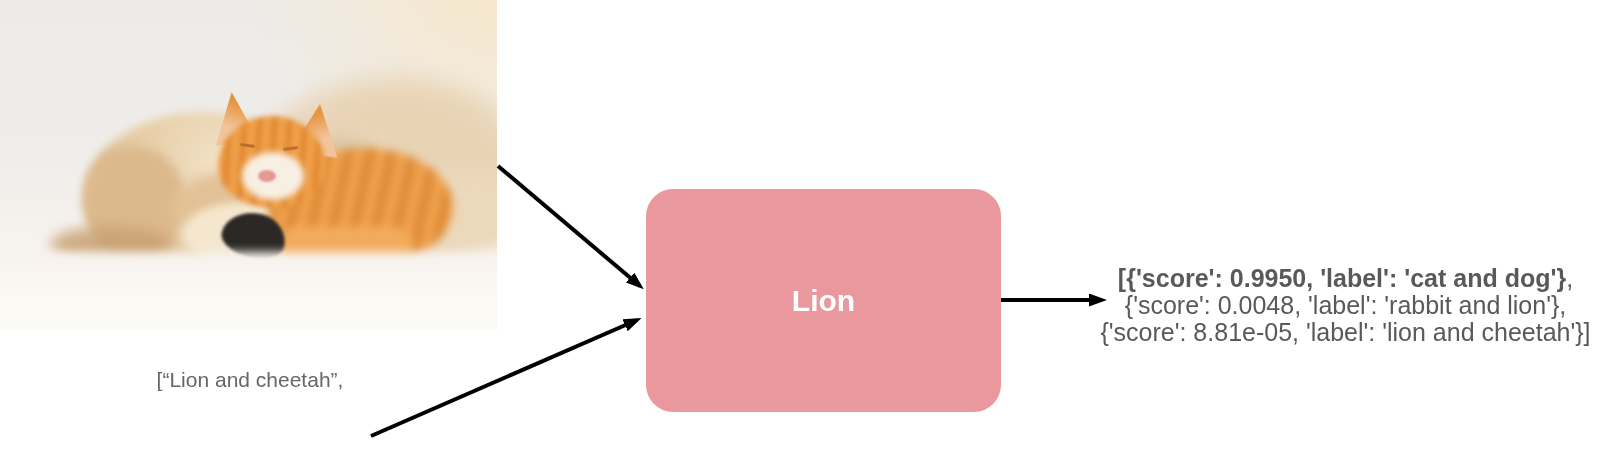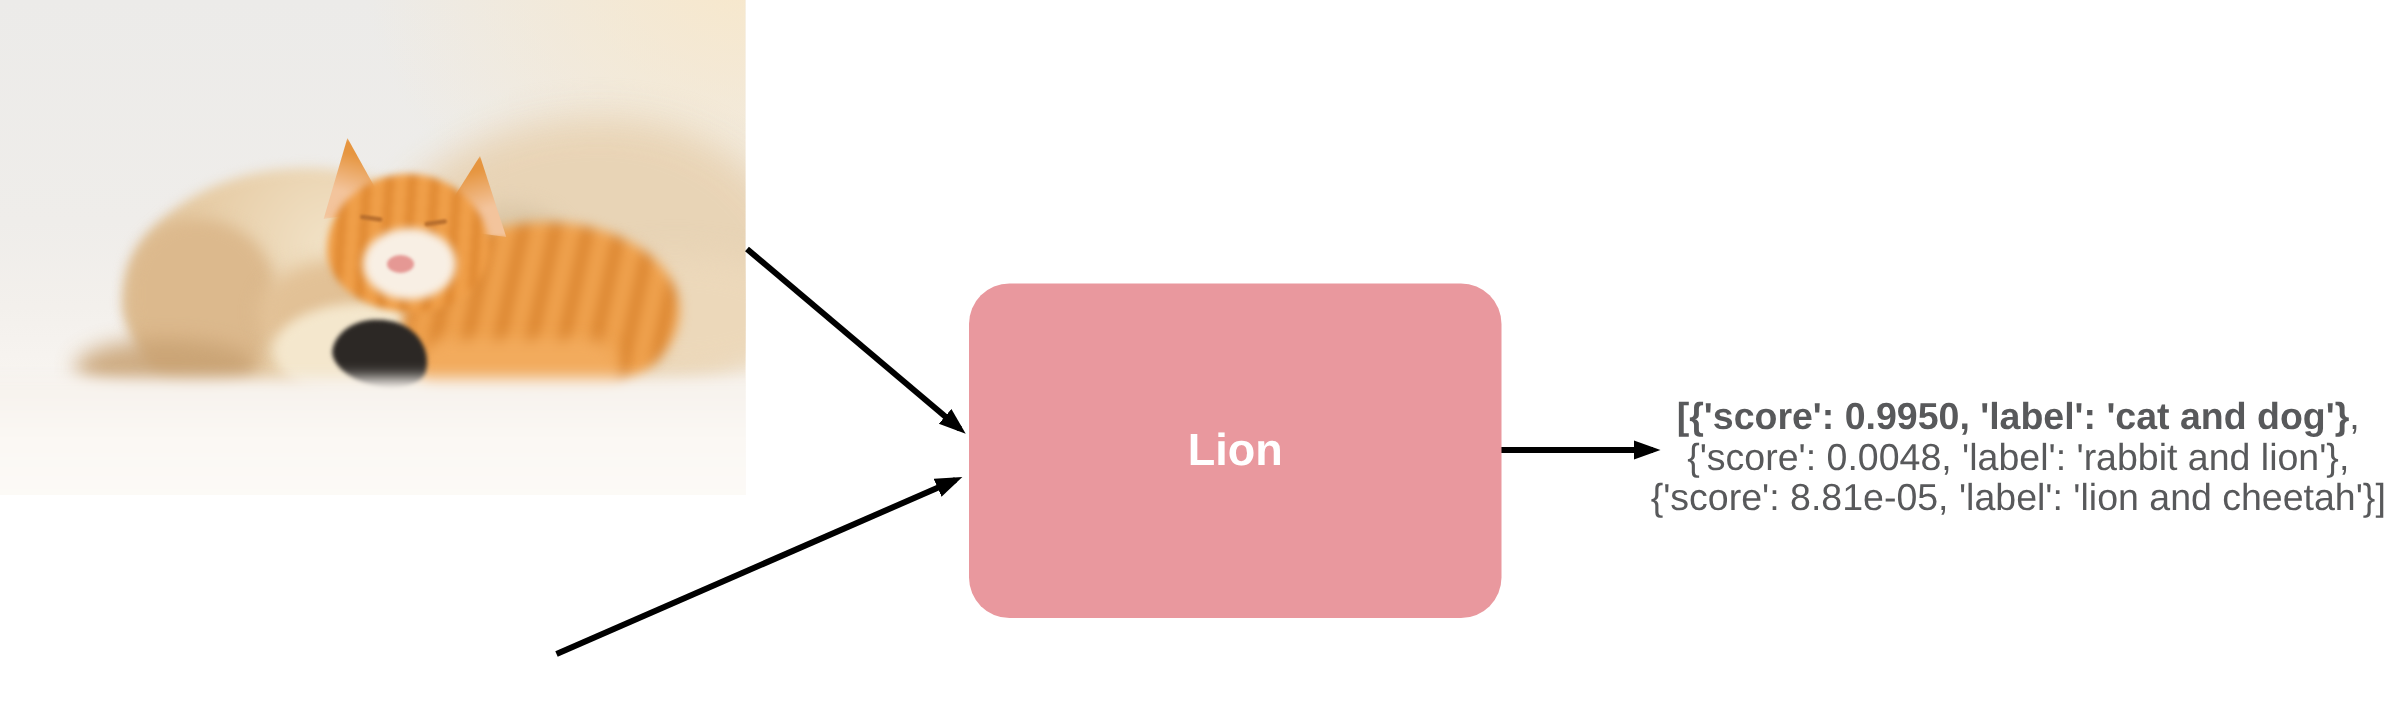--- a/index.html
+++ b/index.html
@@ -120,20 +120,21 @@
     <div class="ph-kit-head"></div>
     <div class="ph-kit-muzzle"></div>
     <div class="ph-kit-eye-l"></div>
     <div class="ph-kit-eye-r"></div>
     <div class="ph-kit-nose"></div>
     <div class="ph-dog-nose"></div>
     <div class="ph-blanket"></div>
   </div>
 
   <div class="input-text">
+    <div>[“Lion and cheetah”,</div>
   </div>
 
   <svg class="arrows" viewBox="0 0 1600 473" xmlns="http://www.w3.org/2000/svg">
     <defs>
       <marker id="ah" markerUnits="userSpaceOnUse" markerWidth="20" markerHeight="15" refX="13" refY="6.5" orient="auto">
         <path class="head" d="M0,0 L18,6.5 L0,13 Z"></path>
       </marker>
     </defs>
     <line x1="498" y1="166" x2="640" y2="286" marker-end="url(#ah)"></line>
     <line x1="371" y1="436" x2="637" y2="320" marker-end="url(#ah)"></line>

